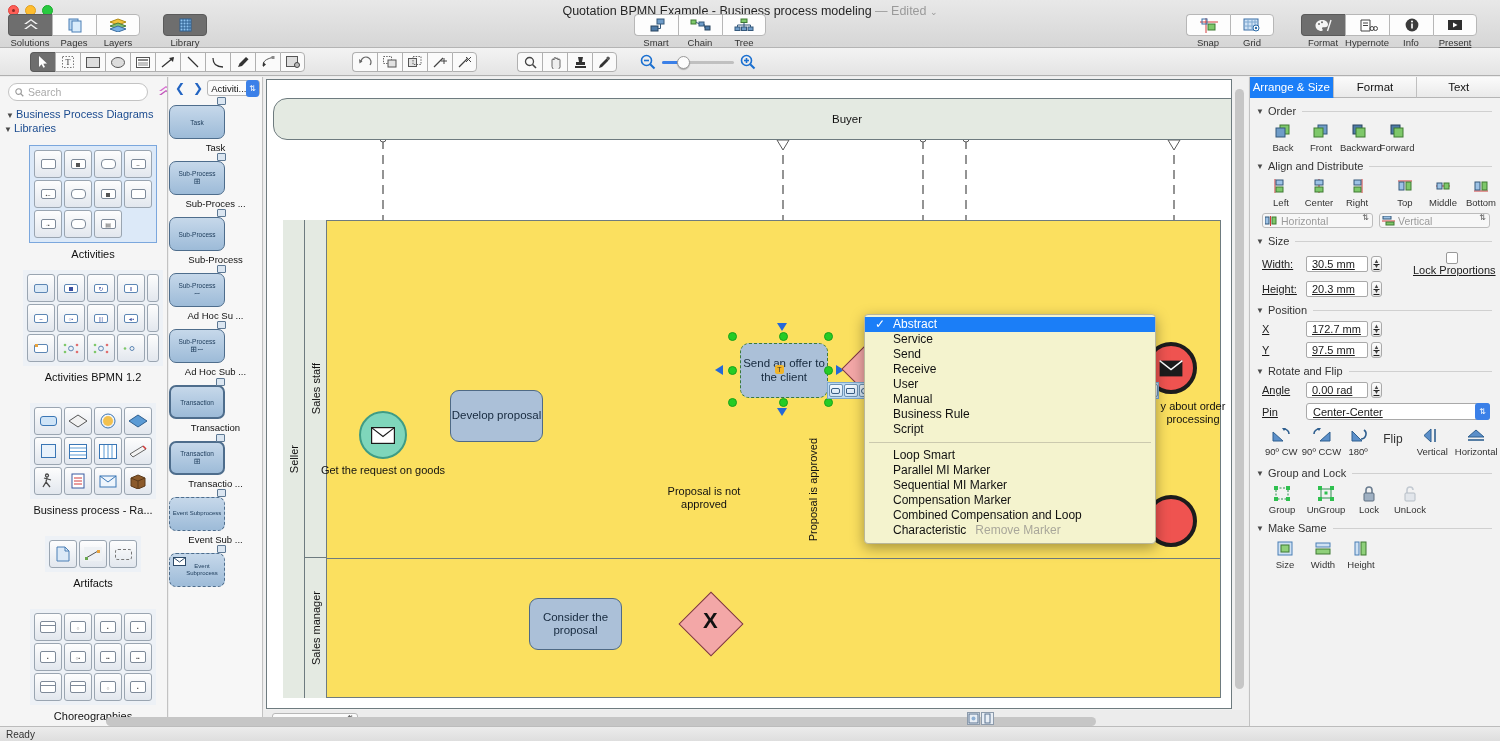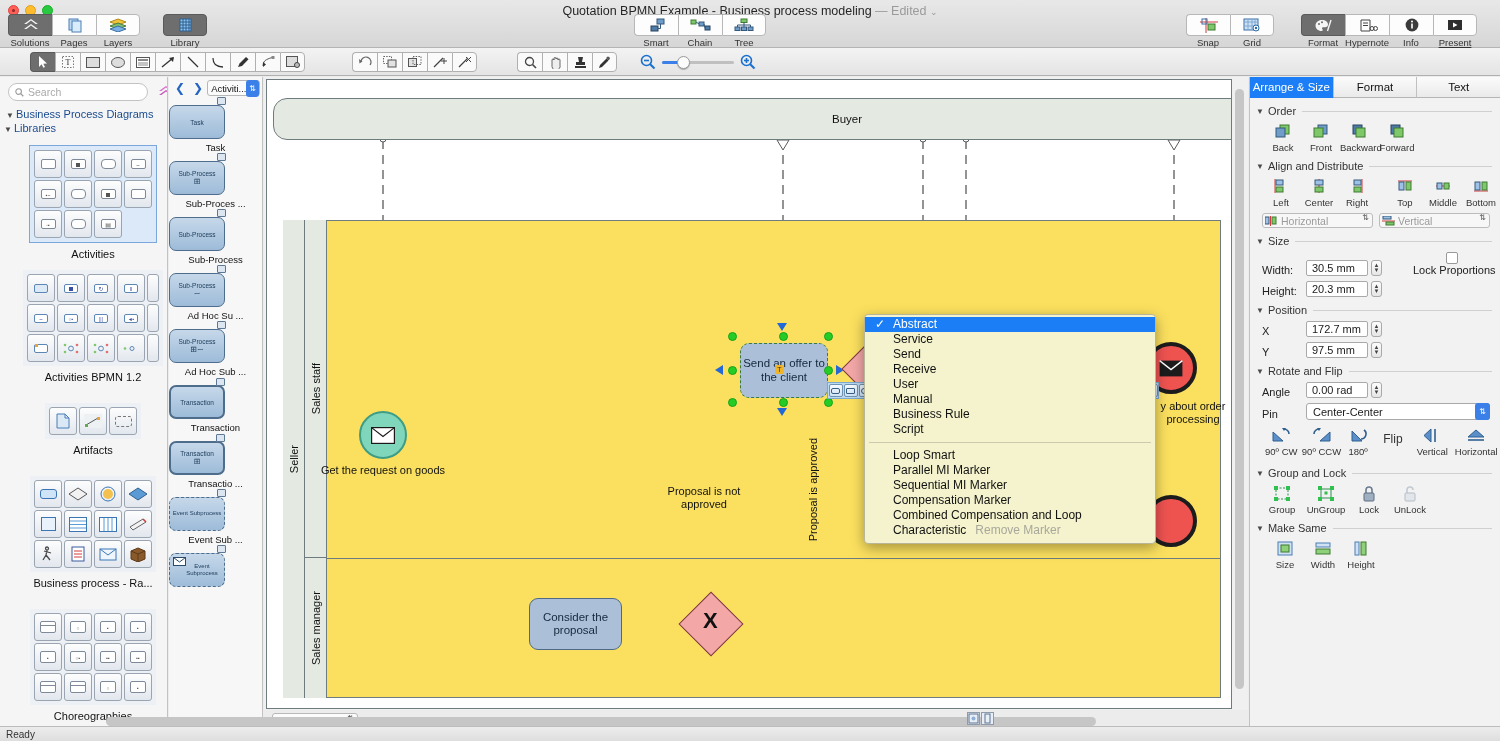--- a/index.html
+++ b/index.html
@@ -255,21 +255,21 @@
   .ico{
     width:38px;text-align:center;font-size:9.5px;color:#333;
   }
   .ico .g{ height:18px;display:flex;align-items:center;justify-content:center;margin-bottom:2px;}
   .ico .cap{ display:block; }
   .selbox{
     height:15px;background:#f7f7f7;border:1px solid #bcbcbc;border-radius:3px;
     font-size:10.5px;color:#9b9b9b;display:flex;align-items:center;padding-left:18px;position:relative;
   }
   .selbox .st{ position:absolute;right:3px;top:1px;font-size:8px;color:#555;line-height:6px;}
-  .fld-row{ display:flex;align-items:flex-end;margin-top:5px;padding-left:12px;}
+  .fld-row{ display:flex;align-items:center;margin-top:5px;padding-left:12px;text-decoration:underline;}
   .fld-lbl{ width:44px;font-size:11px;color:#222;}
   .fld{
     width:62px;height:16px;background:#fff;border:1px solid #a9a9a9;border-radius:2px;
     font-size:11px;display:flex;align-items:center;padding-left:5px;
   }
   .stepper{
     width:11px;height:16px;margin-left:3px;border:1px solid #a9a9a9;border-radius:3px;
     background:linear-gradient(#fdfdfd,#e6e6e6);
     display:flex;flex-direction:column;align-items:center;justify-content:center;
     font-size:6px;line-height:5px;color:#444;
@@ -732,45 +732,20 @@
           <div class="scell" style="width:12px;"></div>
         </div>
       </div>
       <div class="cap">Activities BPMN 1.2</div>
     </div>
 
     <div class="stencil" style="margin-top:20px;">
       <div class="grid">
         <div class="row">
           <div class="scell">
-              <svg width="14" height="16" viewBox="0 0 14 16">
-                <path d="M1 1 H9 L13 5 V15 H1 Z" fill="#dbe9f7" stroke="#4a7fb5"></path>
-                <path d="M9 1 V5 H13" fill="none" stroke="#4a7fb5"></path>
-              </svg>
-            </div>
-          <div class="scell">
-              <svg width="18" height="14" viewBox="0 0 18 14">
-                <rect x="0" y="0" width="18" height="14" fill="#eef1f4"></rect>
-                <path d="M2 11 L14 4" stroke="#555"></path>
-                <rect x="1" y="10" width="3" height="3" fill="#6aa84f"></rect>
-                <rect x="13" y="3" width="3" height="3" fill="#e8a33d"></rect>
-              </svg>
-            </div>
-          <div class="scell">
-              <div style="width:17px;height:11px;border:1.3px dashed #777;border-radius:3px;"></div>
-            </div>
-        </div>
-      </div>
-      <div class="cap">Artifacts</div>
-    </div>
-
-    <div class="stencil" style="margin-top:20px;">
-      <div class="grid">
-        <div class="row">
-          <div class="scell">
               <div style="width:17px;height:10px;border:1.3px solid #3a76b5;border-radius:3px;background:#cfe4f7;"></div>
             </div>
           <div class="scell">
               <svg width="20" height="14" viewBox="0 0 20 14">
                 <path d="M10 1 L19 7 L10 13 L1 7 Z" fill="#f2f2f2" stroke="#555"></path>
               </svg>
             </div>
           <div class="scell">
               <svg width="18" height="16" viewBox="0 0 18 16">
                 <circle cx="9" cy="8" r="7" fill="none" stroke="#3a76b5"></circle>
@@ -838,20 +813,45 @@
             </div>
           <div class="scell">
               <svg width="18" height="15" viewBox="0 0 18 15">
                 <path d="M2 4 L9 1 L16 4 L16 12 L9 15 L2 12 Z" fill="#8b5a2b" stroke="#5b3a1a"></path>
                 <path d="M2 4 L9 7 L16 4 M9 7 L9 15" fill="none" stroke="#5b3a1a"></path>
               </svg>
             </div>
         </div>
       </div>
       <div class="cap">Business process - Ra...</div>
+    </div>
+
+    <div class="stencil" style="margin-top:20px;">
+      <div class="grid">
+        <div class="row">
+          <div class="scell">
+              <svg width="14" height="16" viewBox="0 0 14 16">
+                <path d="M1 1 H9 L13 5 V15 H1 Z" fill="#dbe9f7" stroke="#4a7fb5"></path>
+                <path d="M9 1 V5 H13" fill="none" stroke="#4a7fb5"></path>
+              </svg>
+            </div>
+          <div class="scell">
+              <svg width="18" height="14" viewBox="0 0 18 14">
+                <rect x="0" y="0" width="18" height="14" fill="#eef1f4"></rect>
+                <path d="M2 11 L14 4" stroke="#555"></path>
+                <rect x="1" y="10" width="3" height="3" fill="#6aa84f"></rect>
+                <rect x="13" y="3" width="3" height="3" fill="#e8a33d"></rect>
+              </svg>
+            </div>
+          <div class="scell">
+              <div style="width:17px;height:11px;border:1.3px dashed #777;border-radius:3px;"></div>
+            </div>
+        </div>
+      </div>
+      <div class="cap">Artifacts</div>
     </div>
 
     <div class="stencil" style="margin-top:20px;">
       <div class="grid">
         <div class="row">
           <div class="scell">
               <div class="mini" style="width:16px;height:12px;">
                 <div style="height:4px;border-bottom:1px solid #7e8a99;"></div>
               </div>
             </div>
@@ -1056,20 +1056,23 @@
       <div style="position:absolute;left:60px;top:478px;width:894px;height:1px;background:#6e7b7f;"></div>
 
       <div class="evt" style="left:92px;top:331px;width:48px;height:48px;background:#7fd6bb;border:2px solid #3f9c85;">
         <svg width="24" height="17" viewBox="0 0 24 17">
             <rect x="0.6" y="0.6" width="22.8" height="15.8" fill="#fff" stroke="#1a1a1a" stroke-width="1.2"></rect>
             <path d="M0.6 0.6 L12 9.5 L23.4 0.6" fill="none" stroke="#1a1a1a" stroke-width="1.2"></path>
           </svg>
       </div>
       <div class="lbl" style="left:46px;top:384px;width:140px;">Get the request on goods</div>
 
+      <div class="task" style="left:183px;top:310px;width:93px;height:52px;">
+        <span>Develop proposal</span>
+      </div>
       <div class="task" style="left:262px;top:518px;width:93px;height:52px;">
         <span>Consider the proposal</span>
       </div>
 
       <div class="gw" style="left:421px;top:521px;"></div>
       <div class="gwx" style="left:436px;top:528px;">X</div>
 
       <div class="lbl" style="left:382px;top:405px;width:110px;">Proposal is not approved</div>
       <div style="position:absolute;left:540px;top:358px;">
         <div class="vtext" style="font-size:11px;">Proposal is approved</div>

